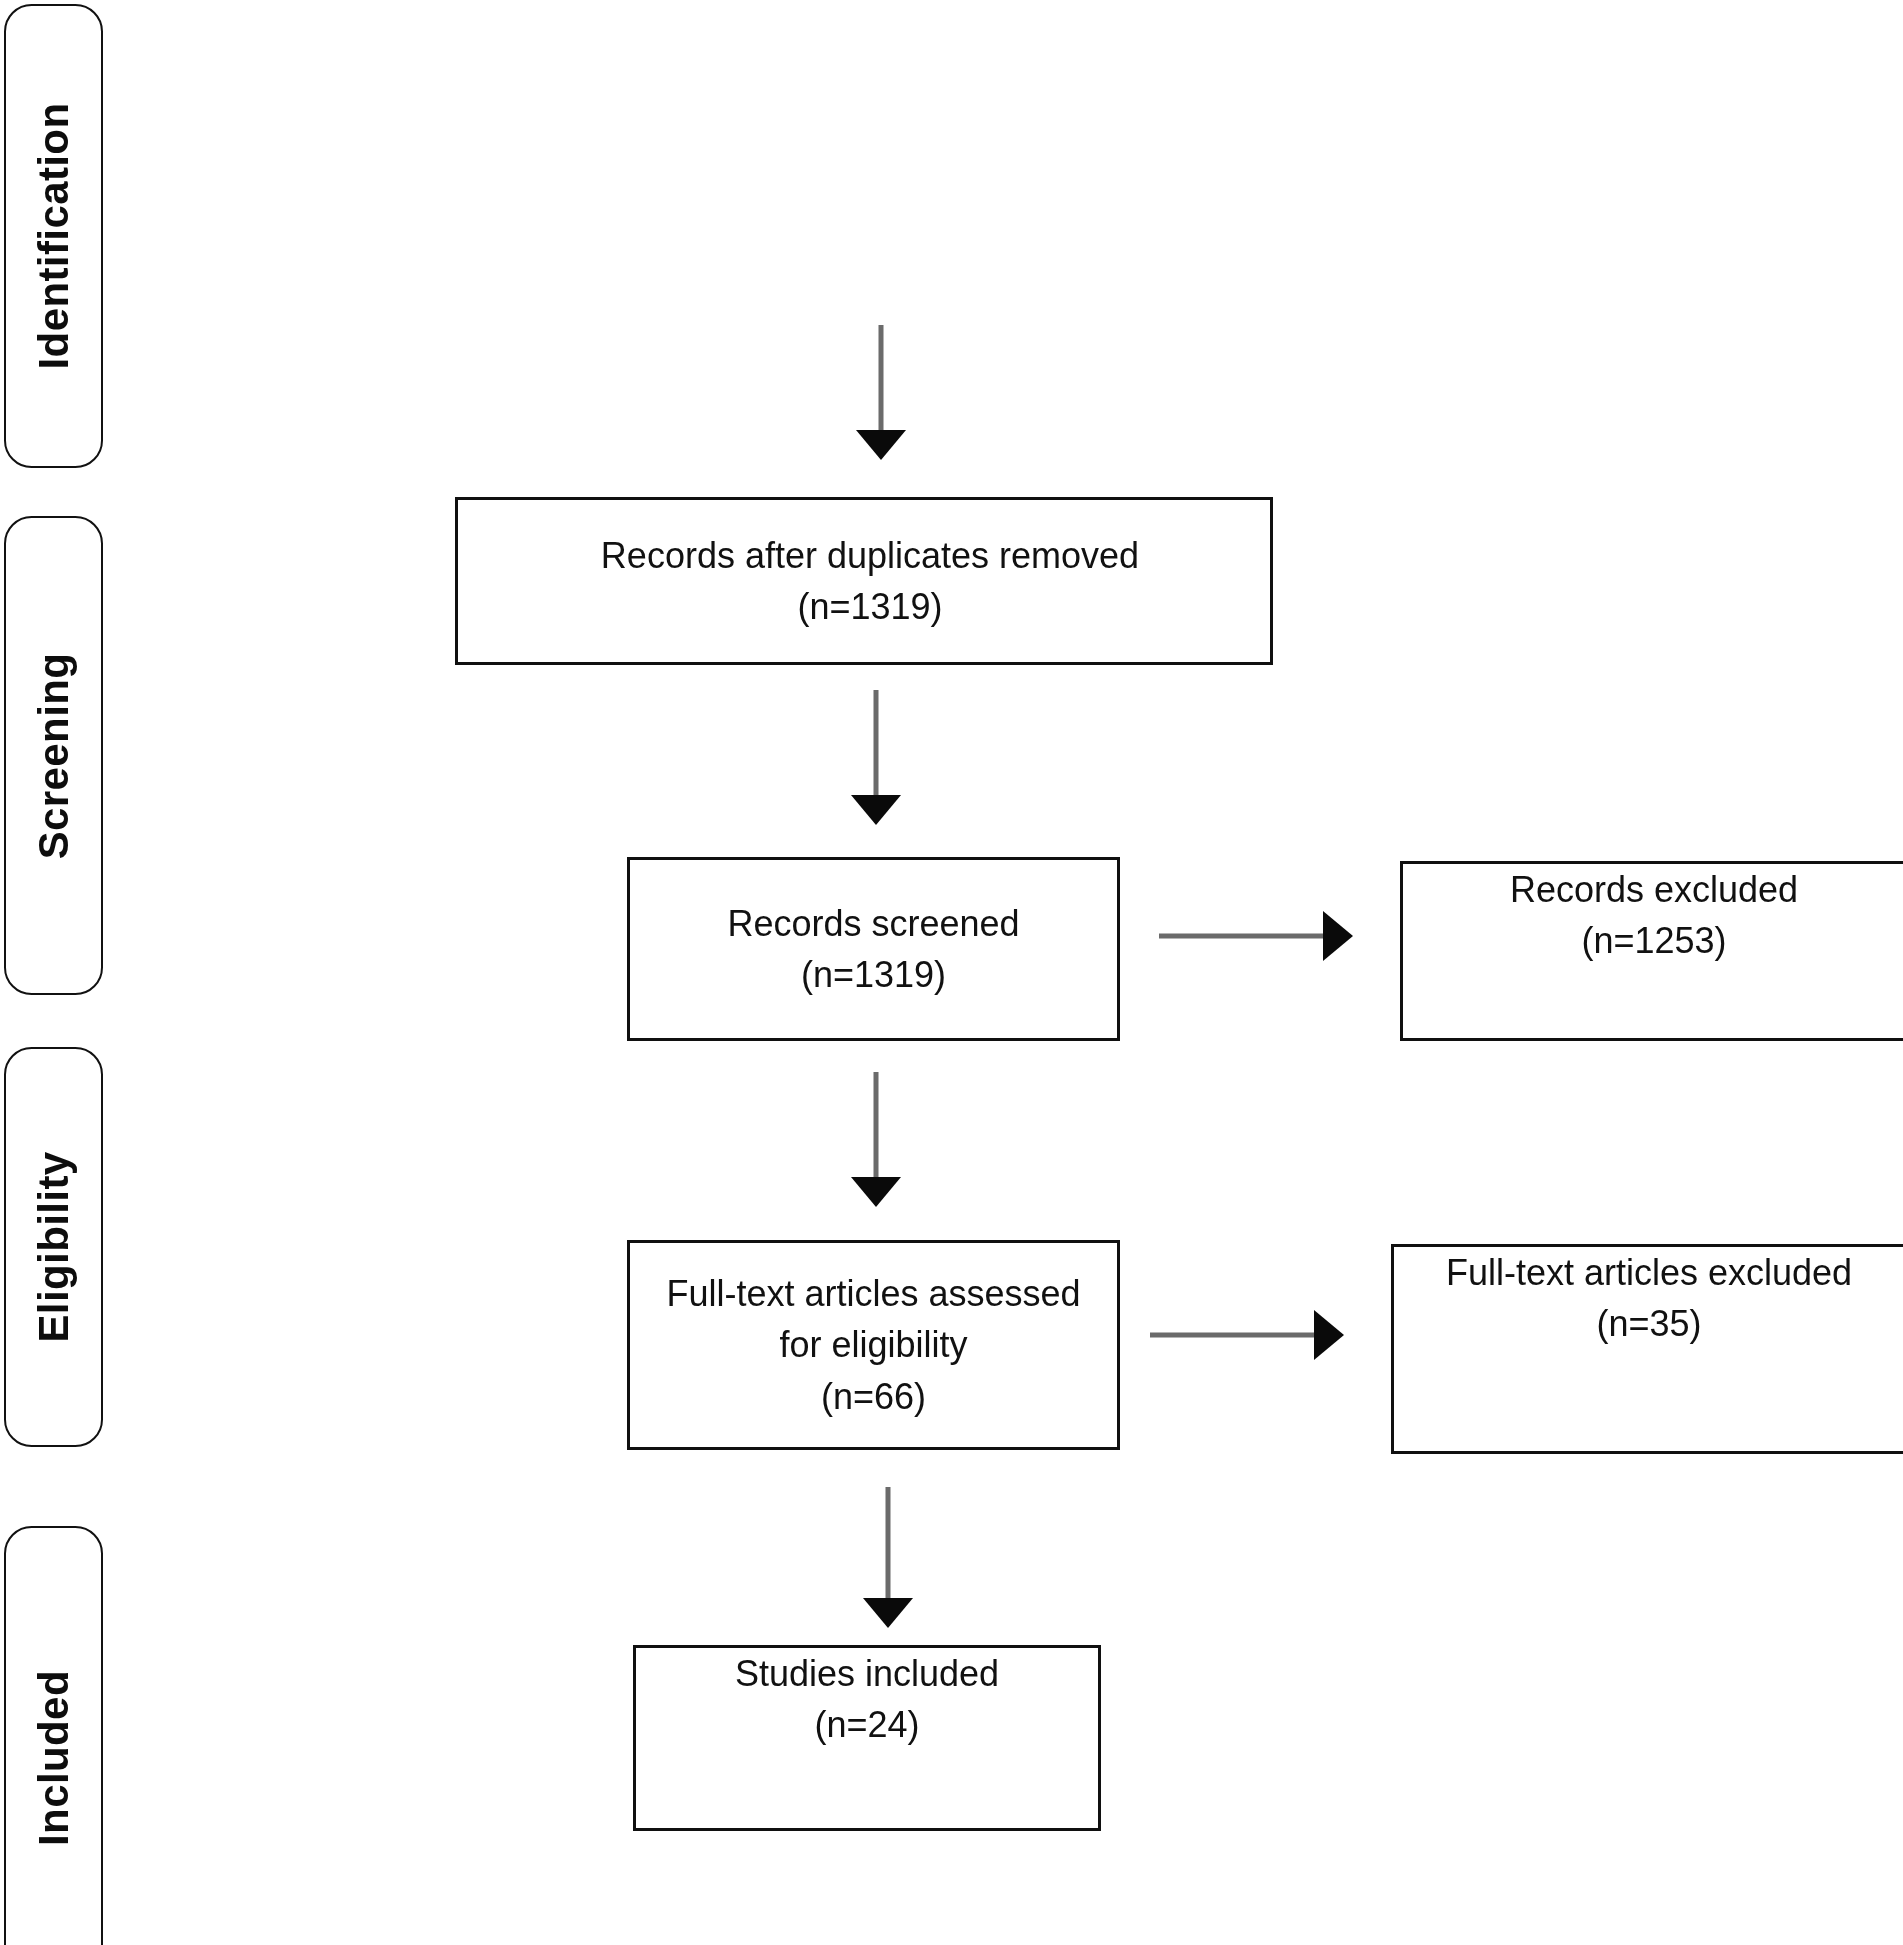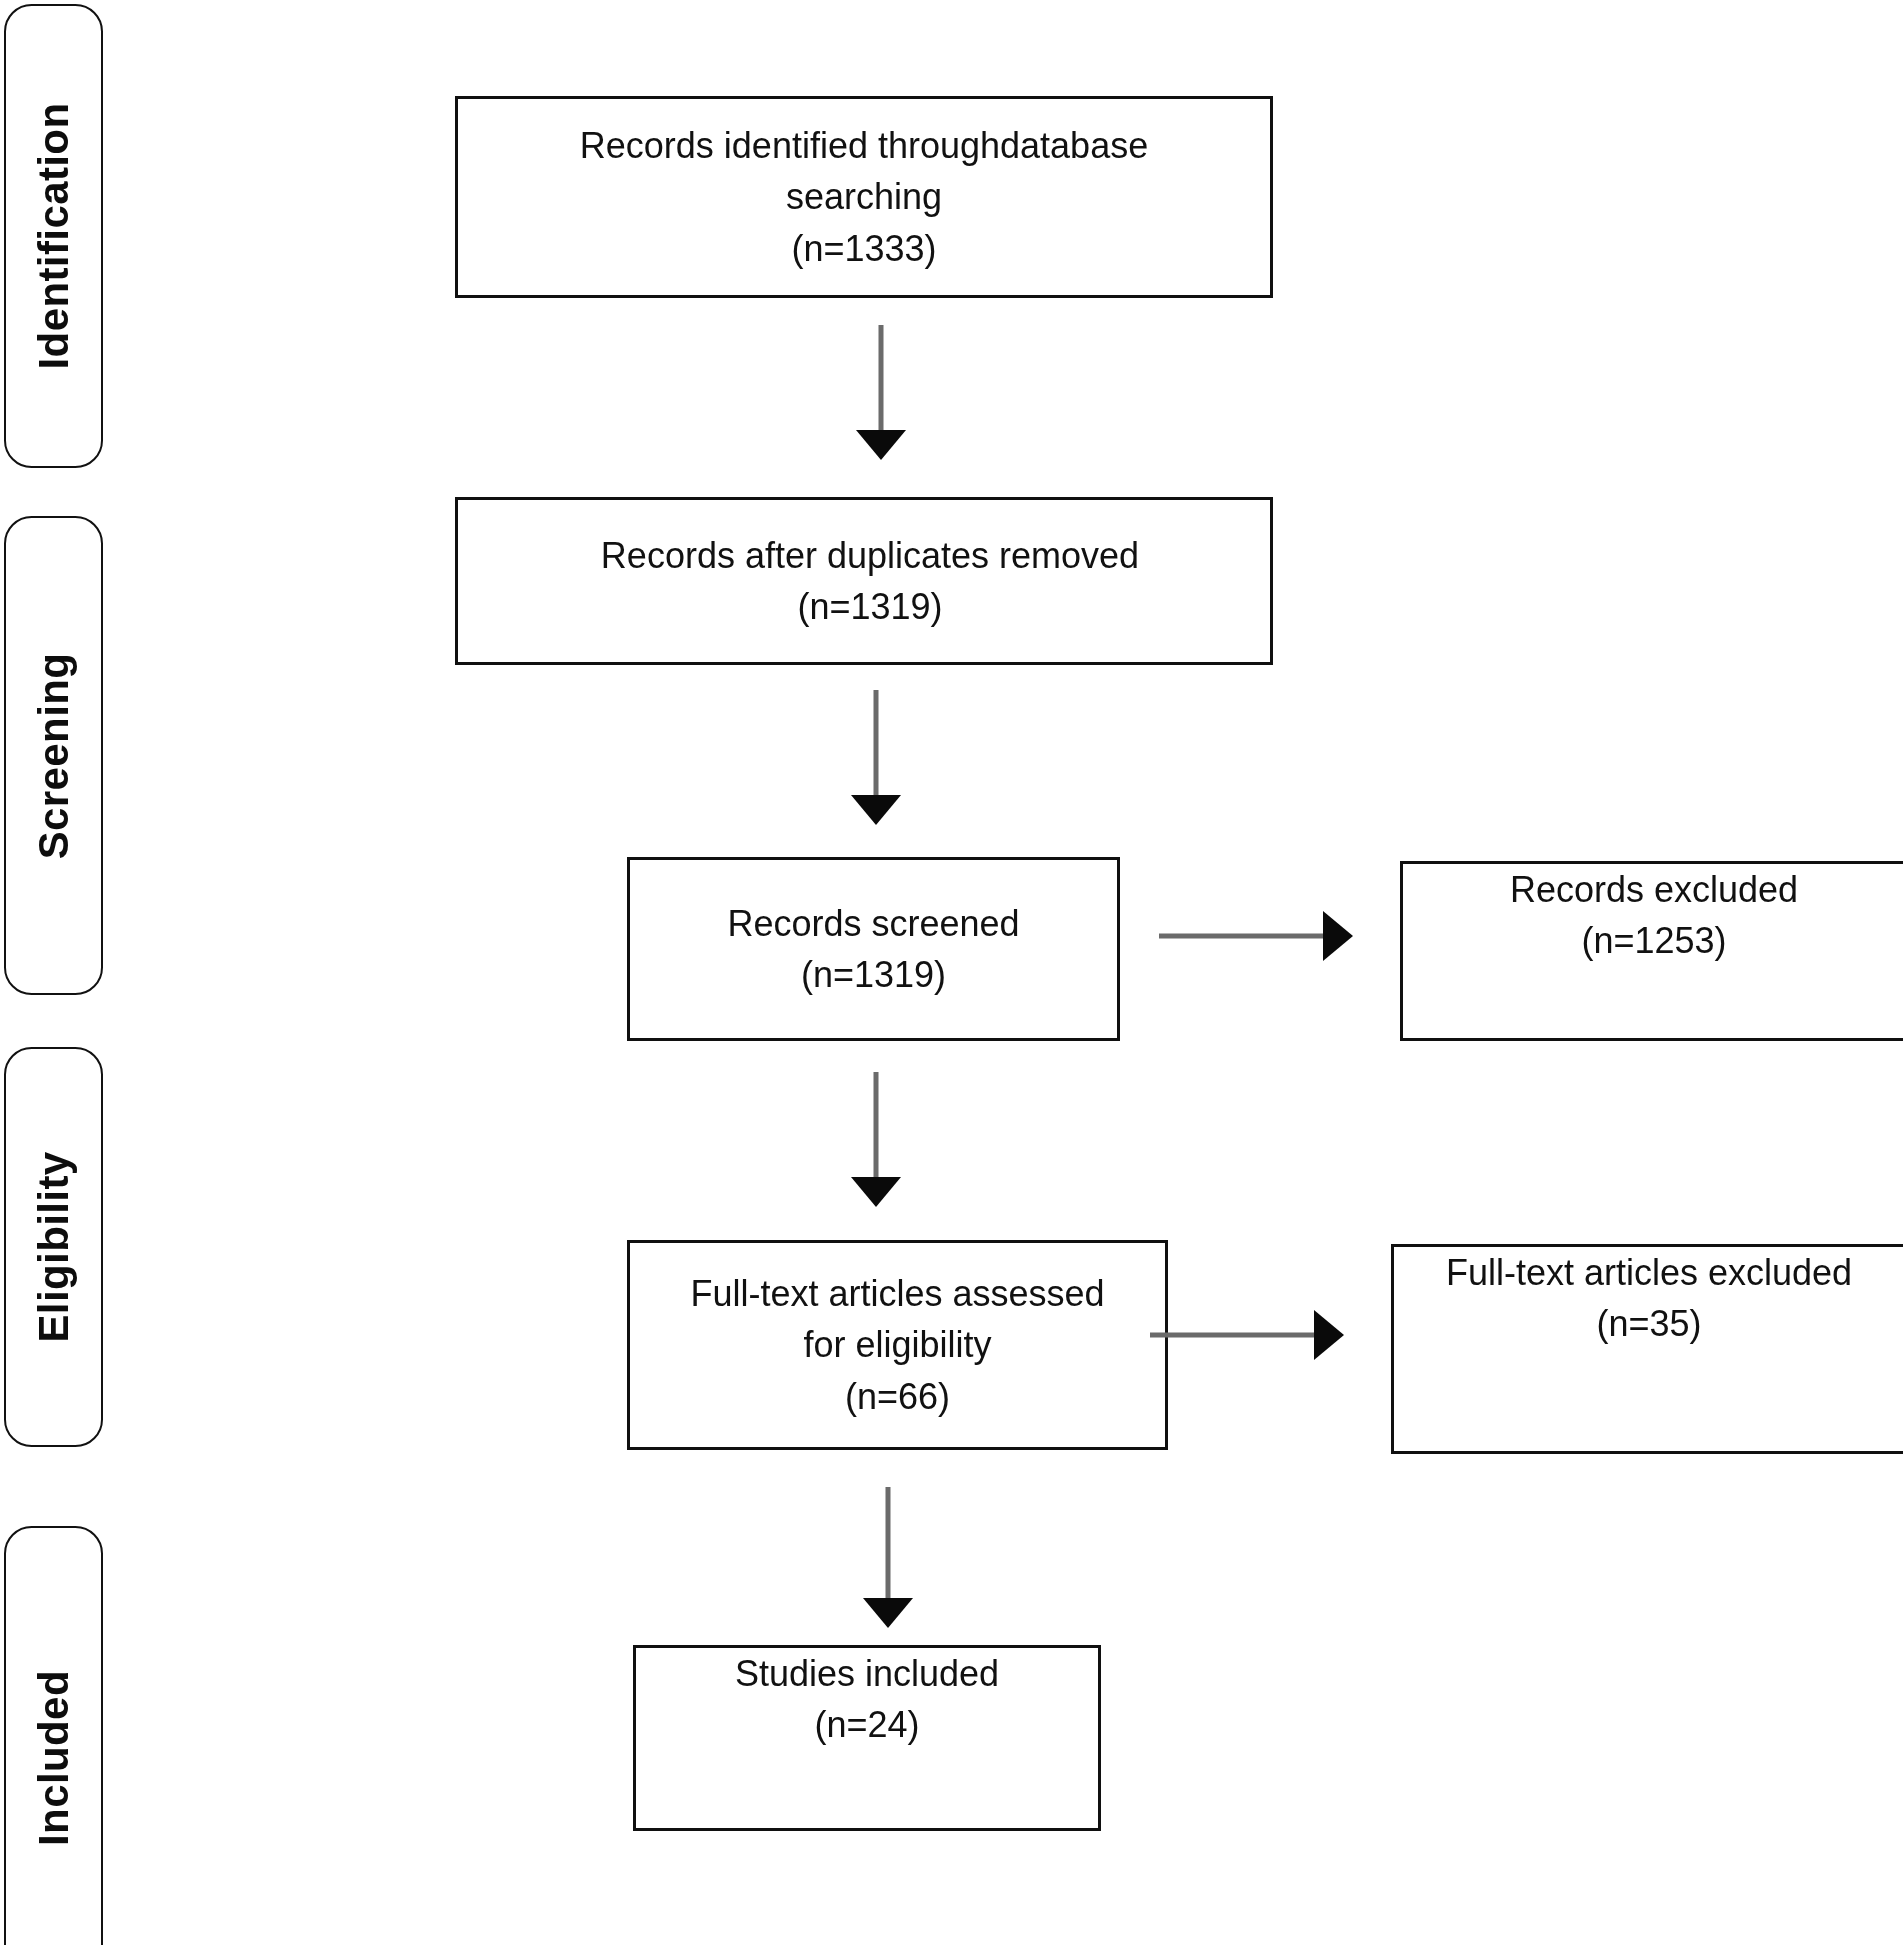--- a/index.html
+++ b/index.html
@@ -128,42 +128,37 @@
   </div>
 
   <div class="stage-pill" style="left:4.4px; top:1047px; width:99px; height:400px;">
     <span class="stage-label">Eligibility</span>
   </div>
 
   <div class="stage-pill" style="left:4.4px; top:1526px; width:99px; height:464px;">
     <span class="stage-label">Included</span>
   </div>
 
-  <div class="flow-box" style="left:455px; top:96px; width:818px; height:202px;">
-    <span class="box-text">Records identified throughdatabase
-searching
-(n=1333)</span>
-  </div>
 
   <div class="flow-box" style="left:455px; top:497px; width:818px; height:168px;padding-left:12px;">
     <span class="box-text">Records after duplicates removed
 (n=1319)</span>
   </div>
 
   <div class="flow-box" style="left:627px; top:857px; width:493px; height:184px;">
     <span class="box-text">Records screened
 (n=1319)</span>
   </div>
 
   <div class="flow-box top-weighted" style="left:1400px; top:861px; width:508px; height:180px;">
     <span class="box-text pad-top">Records excluded
 (n=1253)</span>
   </div>
 
-  <div class="flow-box" style="left:627px; top:1240px; width:541px; height:210px;">
+  <div class="flow-box" style="left:627px; top:1240px; width:493px; height:210px;">
     <span class="box-text">Full-text articles assessed
 for eligibility
 (n=66)</span>
   </div>
 
   <div class="flow-box top-weighted" style="left:1391px; top:1244px; width:516px; height:210px;">
     <span class="box-text pad-top">Full-text articles excluded
 (n=35)</span>
   </div>
 

